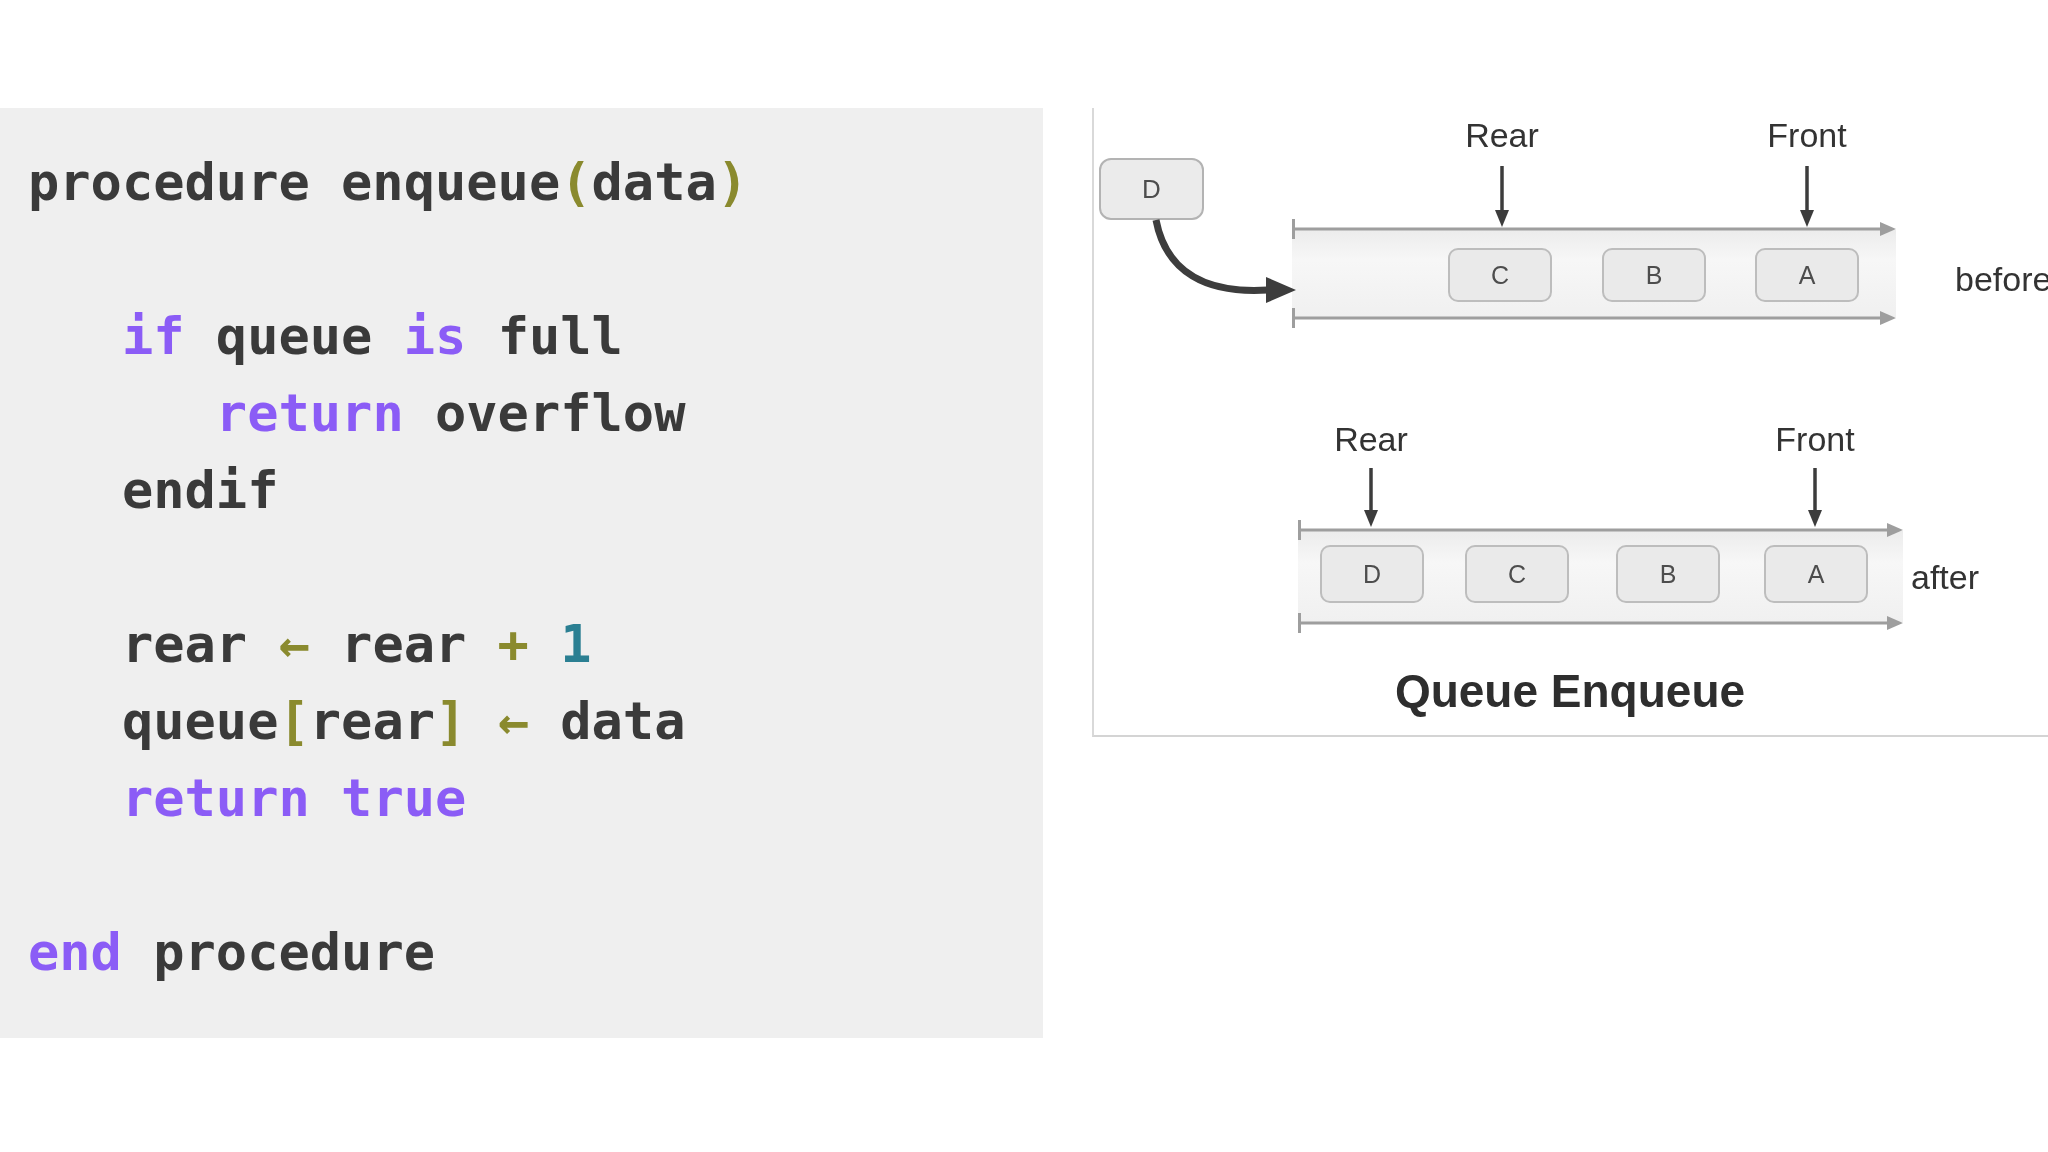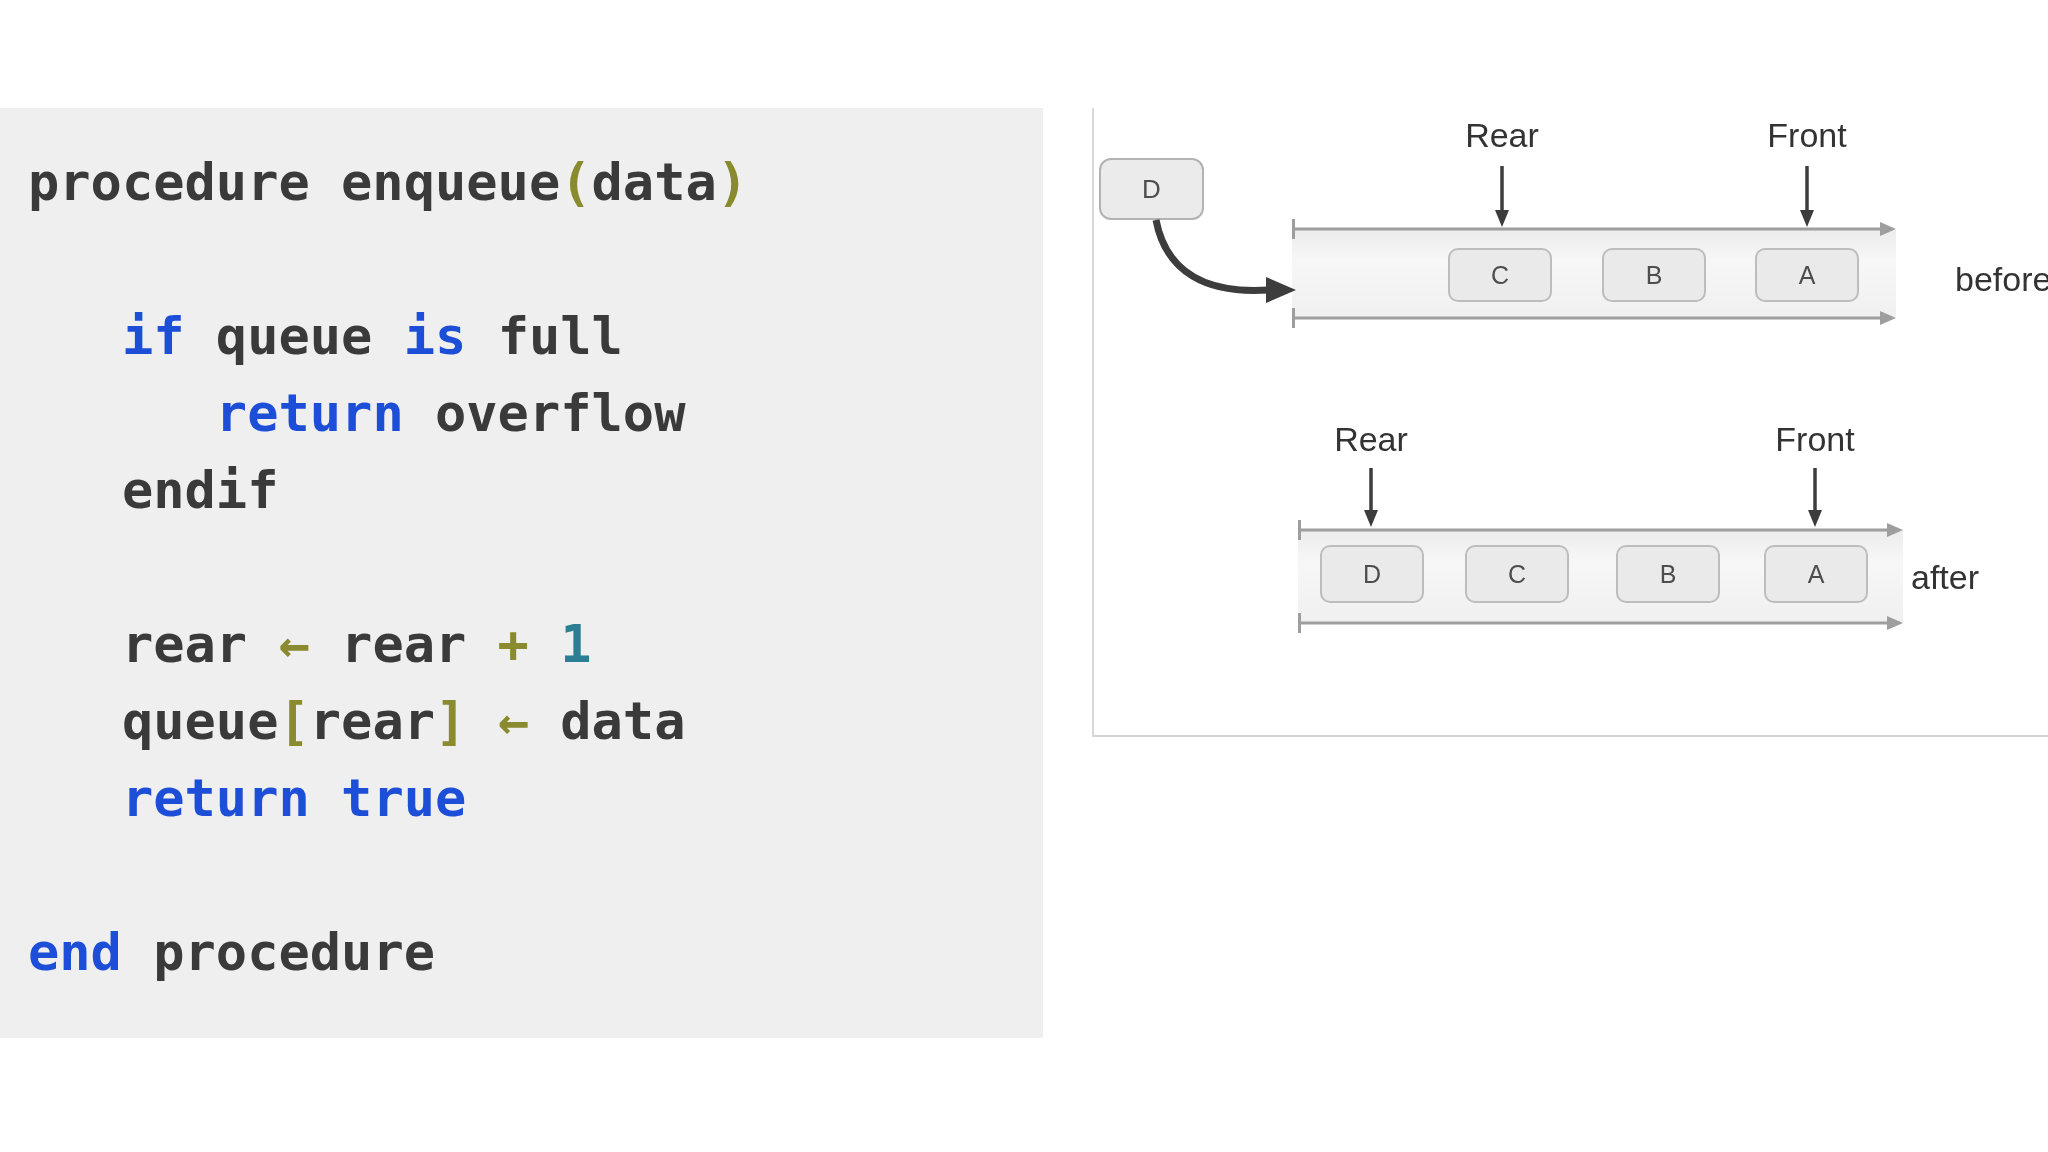--- a/index.html
+++ b/index.html
@@ -15,21 +15,21 @@
     background:#efefef;
   }
   #code {
     margin:0; padding:36px 0 0 28px;
     font-family:"DejaVu Sans Mono", monospace;
     font-weight:bold; font-size:52px; line-height:77px;
     color:#3a3a3a; white-space:pre;
   }
   .code-line { height:77px; }
   .t-p { color:#3a3a3a; }
-  .t-k { color:#1d4ed8; }
+  .t-k { color:#8b5cf6; }
   .t-o { color:#8a8a2e; }
   .t-n { color:#2b7f92; }
 
   
   .card {
     position:absolute; left:1092px; top:108px; width:954px; height:627px;
     background:#ffffff;
     border-left:2px solid #d9d9d9;
     border-bottom:2px solid #d4d4d4;
   }
@@ -104,20 +104,21 @@
     <span>C</span>
   </div>
   <div class="cell cell-after" style="left:522px;">
     <span>B</span>
   </div>
   <div class="cell cell-after" style="left:670px;">
     <span>A</span>
   </div>
   <div class="state-label" style="left:817px; top:450px;">after</div>
 
+  <div class="diagram-title">Queue Enqueue</div>
 
   <svg class="overlay" width="954" height="627" viewBox="0 0 954 627">
 
     <g stroke="#9e9e9e" stroke-width="3" fill="#9e9e9e">
       <line x1="198" y1="121" x2="786" y2="121"></line>
       <line x1="199.5" y1="111" x2="199.5" y2="131"></line>
       <polygon points="786,114 786,128 802,121" stroke="none"></polygon>
     </g>
     <g stroke="#9e9e9e" stroke-width="3" fill="#9e9e9e">
       <line x1="198" y1="210" x2="786" y2="210"></line>

